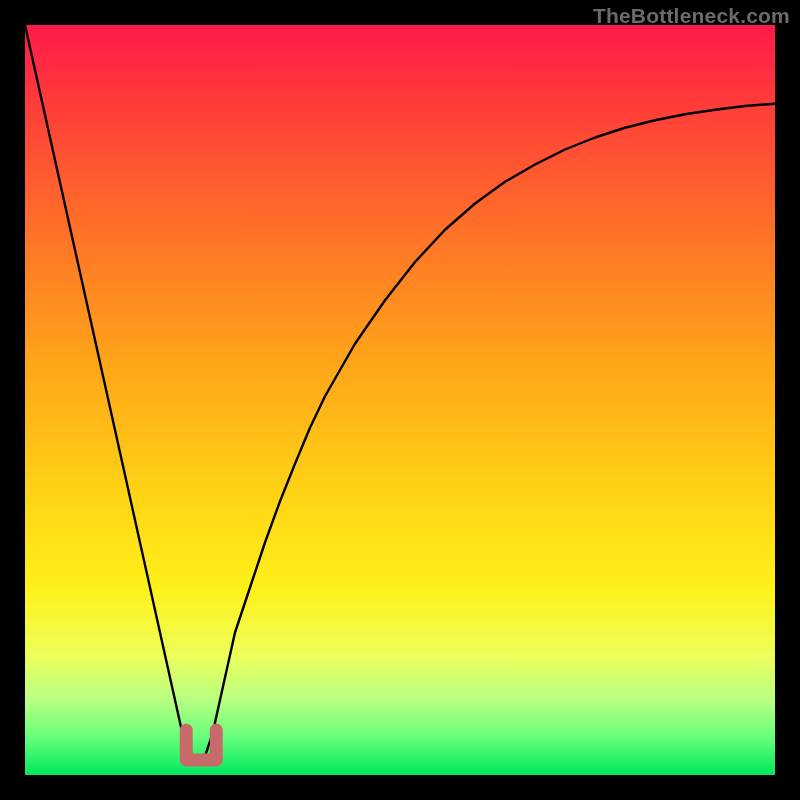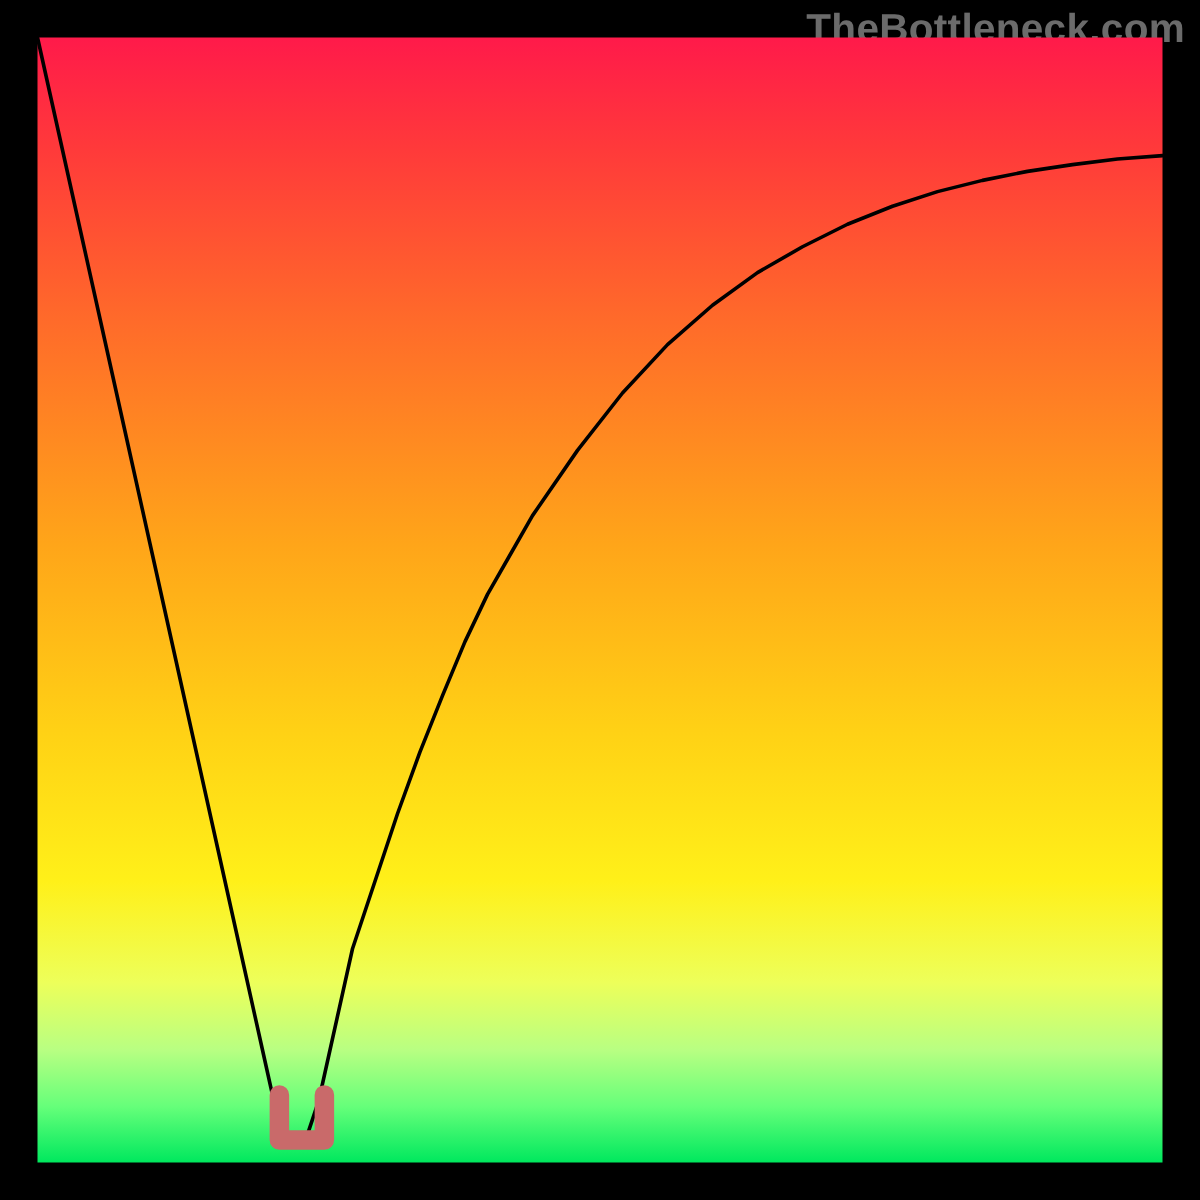--- a/index.html
+++ b/index.html
@@ -27,21 +27,21 @@
       #b8ff82 90%,
       #66ff7a 95%,
       #00e85e 100%
     );
   }
   .watermark {
     position: absolute;
     top: 4px;
     right: 10px;
     font-family: Arial, Helvetica, sans-serif;
-    font-size: 27px;
+    font-size: 21px;
     font-weight: 600;
     color: #6b6b6b;
     letter-spacing: 0.2px;
     white-space: nowrap;
   }
   svg.curves {
     position: absolute;
     left: 0;
     top: 0;
     width: 750px;

